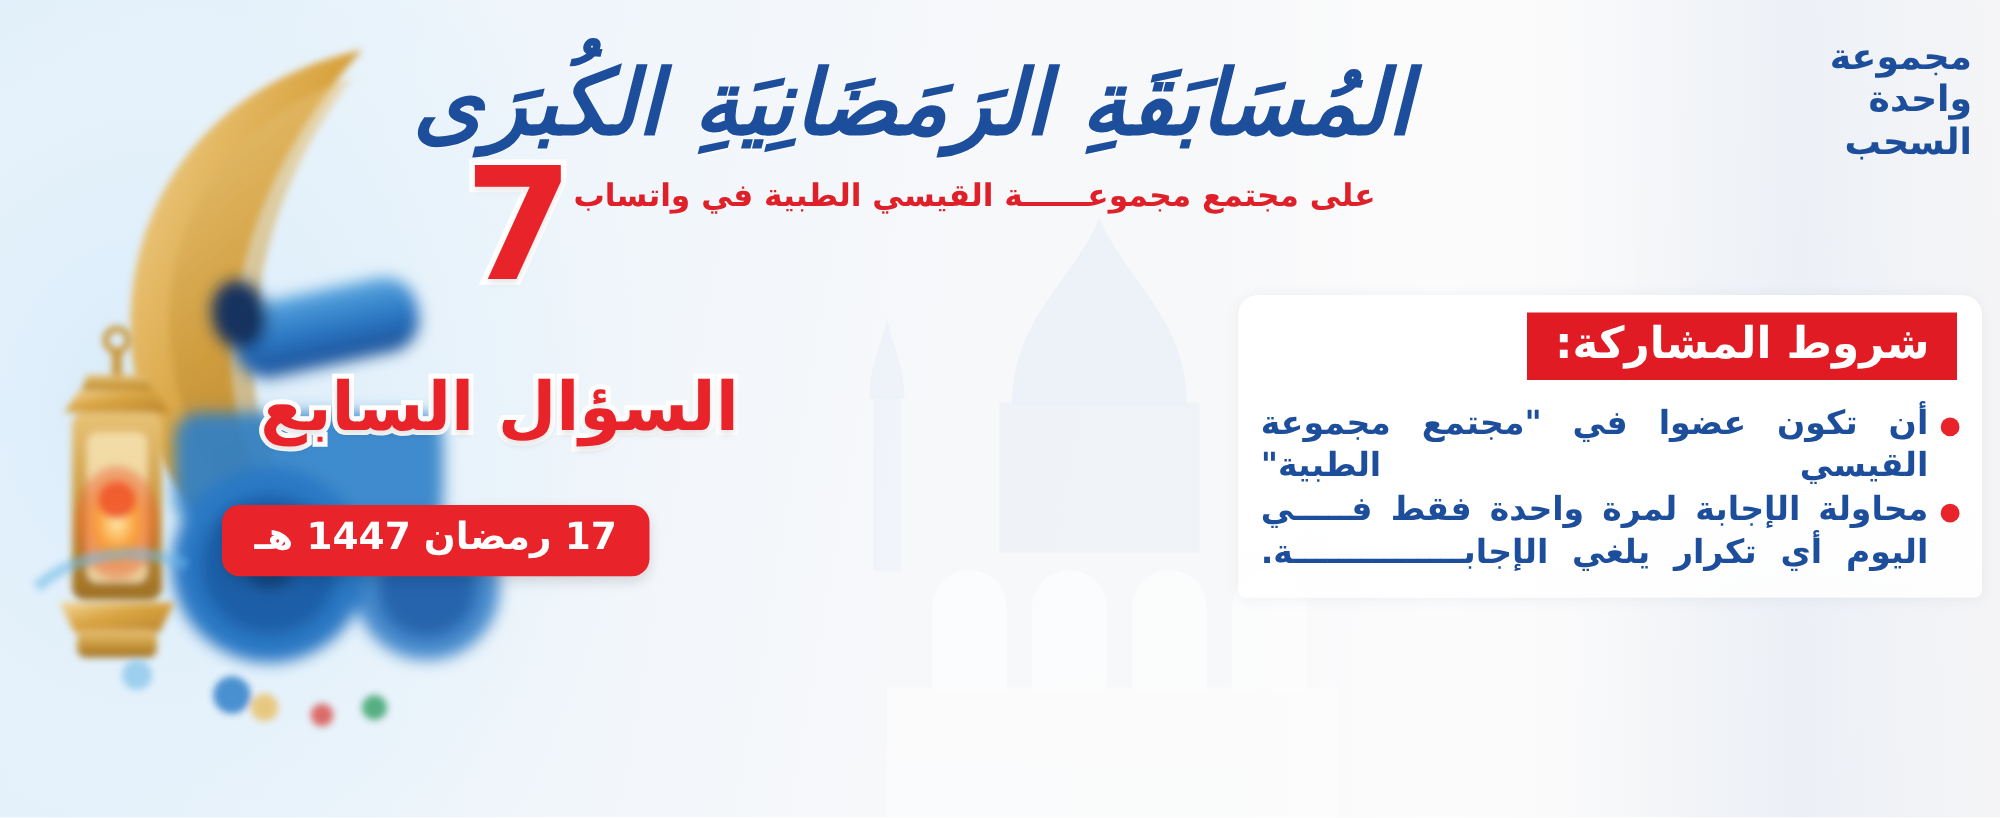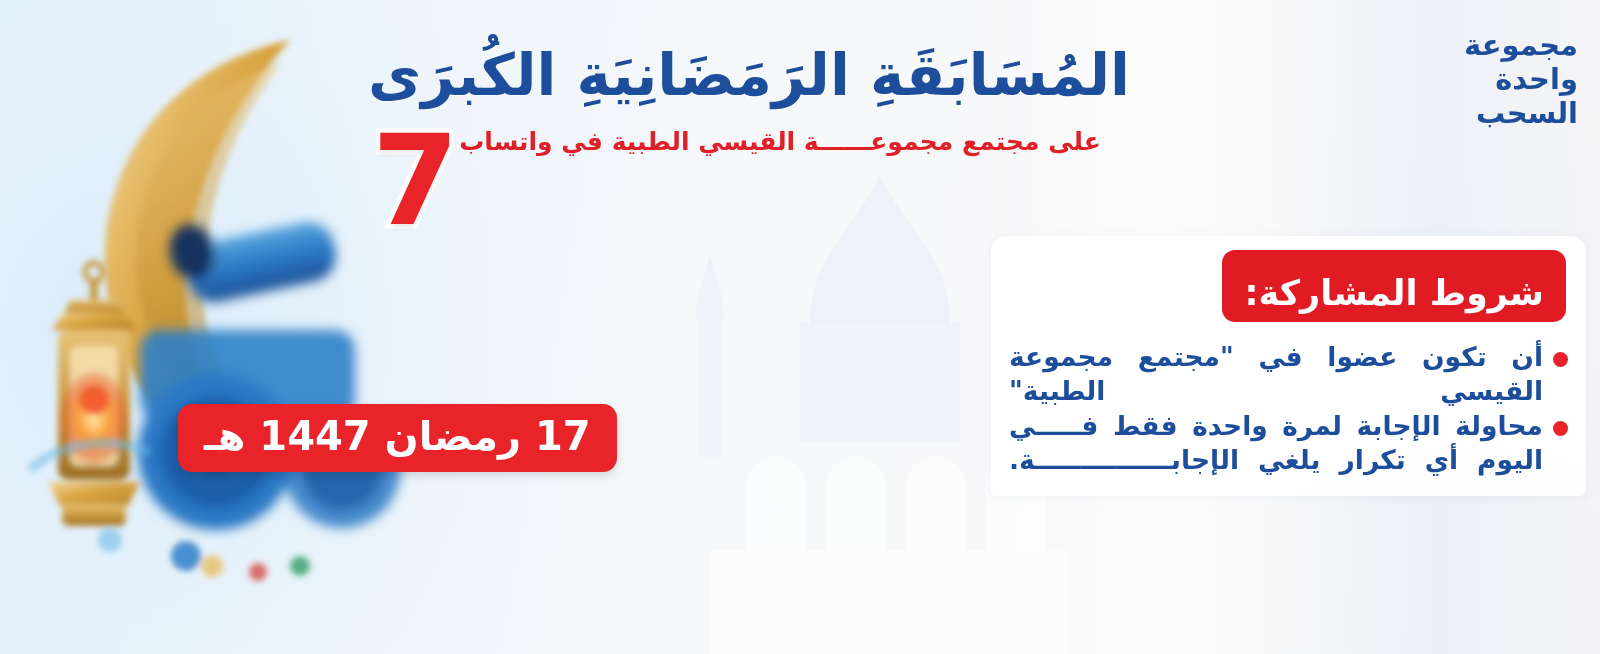--- a/index.html
+++ b/index.html
@@ -36,24 +36,25 @@
   .art { position:absolute; left:-10px; top:0; width:430px; height:654px; pointer-events:none; }
   .art svg { width:100%; height:100%; display:block; filter:blur(.4px); }
 
   
   .title-block {
     position:absolute; left:430px; top:44px; width:700px;
     text-align:center; pointer-events:none;
   }
   .main-title {
     font-family:"DejaVu Sans", sans-serif;
-    font-size:58px; font-weight:bold; line-height:1.08;
+    font-size:72px; font-weight:bold; line-height:1.08;
     color:#1d4e9b; letter-spacing:-2px;
     white-space:nowrap; direction:rtl;
     text-shadow:0 1px 0 rgba(255,255,255,.8);
+    font-style:italic;
   }
   .sub-title {
     margin-top:20px;
     font-size:25px; font-weight:bold; color:#e02028;
     direction:rtl; white-space:nowrap;
     letter-spacing:-.3px;
   }
 
   
   .big-number {
@@ -75,21 +76,21 @@
     paint-order:stroke fill;
     text-shadow:0 3px 6px rgba(0,0,0,.12);
   }
 
   
   .date-pill {
     position:absolute; left:178px; top:404px;
     background:#e8232a; color:#ffffff;
     border-radius:14px;
     padding:9px 26px 13px;
-    font-size:40px; font-weight:bold; line-height:1.15;
+    font-size:30px; font-weight:bold; line-height:1.15;
     direction:rtl; white-space:nowrap;
     box-shadow:0 4px 10px rgba(0,0,0,.13);
   }
 
   
   .brand { position:absolute; right:22px; top:28px; display:flex; align-items:center; gap:32px;flex-direction:column; }
   .brand-name {
     direction:rtl; text-align:right;
     font-size:29px; font-weight:bold; line-height:1.18;
     color:#1d4e9b; white-space:nowrap;
@@ -102,25 +103,24 @@
     position:absolute; right:14px; top:236px;
     width:595px;
     background:linear-gradient(180deg,#ffffff 0%, #ffffff 55%, rgba(255,255,255,.88) 100%);
     border-radius:16px 16px 6px 6px;
     padding:12px 18px 18px;
     box-shadow:0 1px 10px rgba(120,140,165,.10);
   }
   .conditions-header {
     background:#e01b24; color:#ffffff;
     display:inline-block;
-    padding:23px 22px 9px;
+    padding:5px 22px 9px;
     font-size:35px; font-weight:bold; line-height:1.15;
     direction:rtl; white-space:nowrap;
     margin:2px 2px 0 0;
-    border-radius:13px;
   }
   .conditions-list { list-style:none; margin-top:18px; direction:rtl; }
   .cond-item {
     display:flex; align-items:flex-start; gap:10px;
     margin-bottom:1px;
   }
   .cond-bullet {
     flex:0 0 auto; width:15px; height:15px; margin-top:12px;
     border-radius:50%; background:#e8232a;
   }
@@ -238,20 +238,21 @@
     </svg>
   </div>
 
   <div class="title-block">
     <div class="main-title">المُسَابَقَةِ الرَمَضَانِيَةِ الكُبرَى</div>
     <div class="sub-title">على مجتمع مجموعــــــة القيسي الطبية في واتساب</div>
   </div>
 
   <div class="big-number">7</div>
 
+  <div class="question-title">السؤال السابع</div>
 
   <div class="date-pill">17 رمضان 1447 هـ</div>
 
   <div class="brand">
     <div class="brand-name">
       <div>مجموعة</div>
       <div>واحدة</div>
       <div>السحب</div>
     </div>
   </div>

